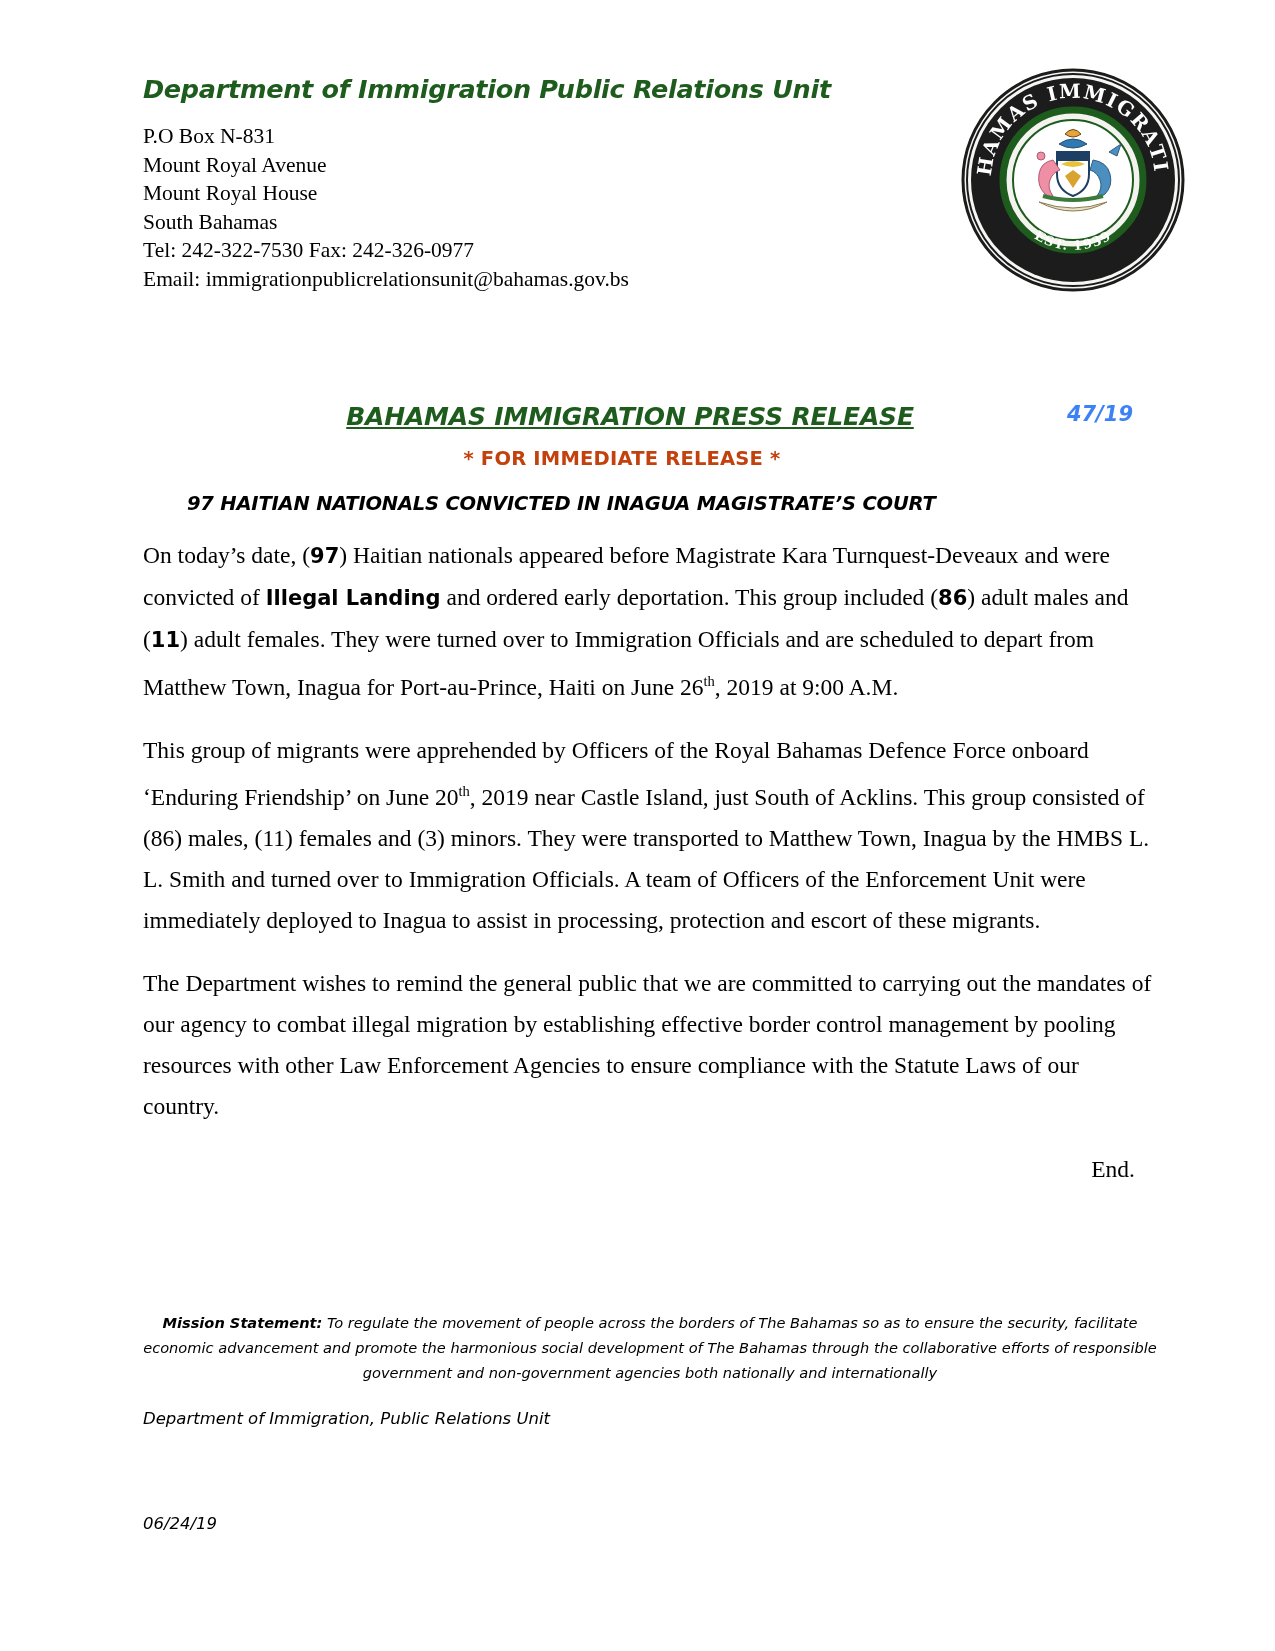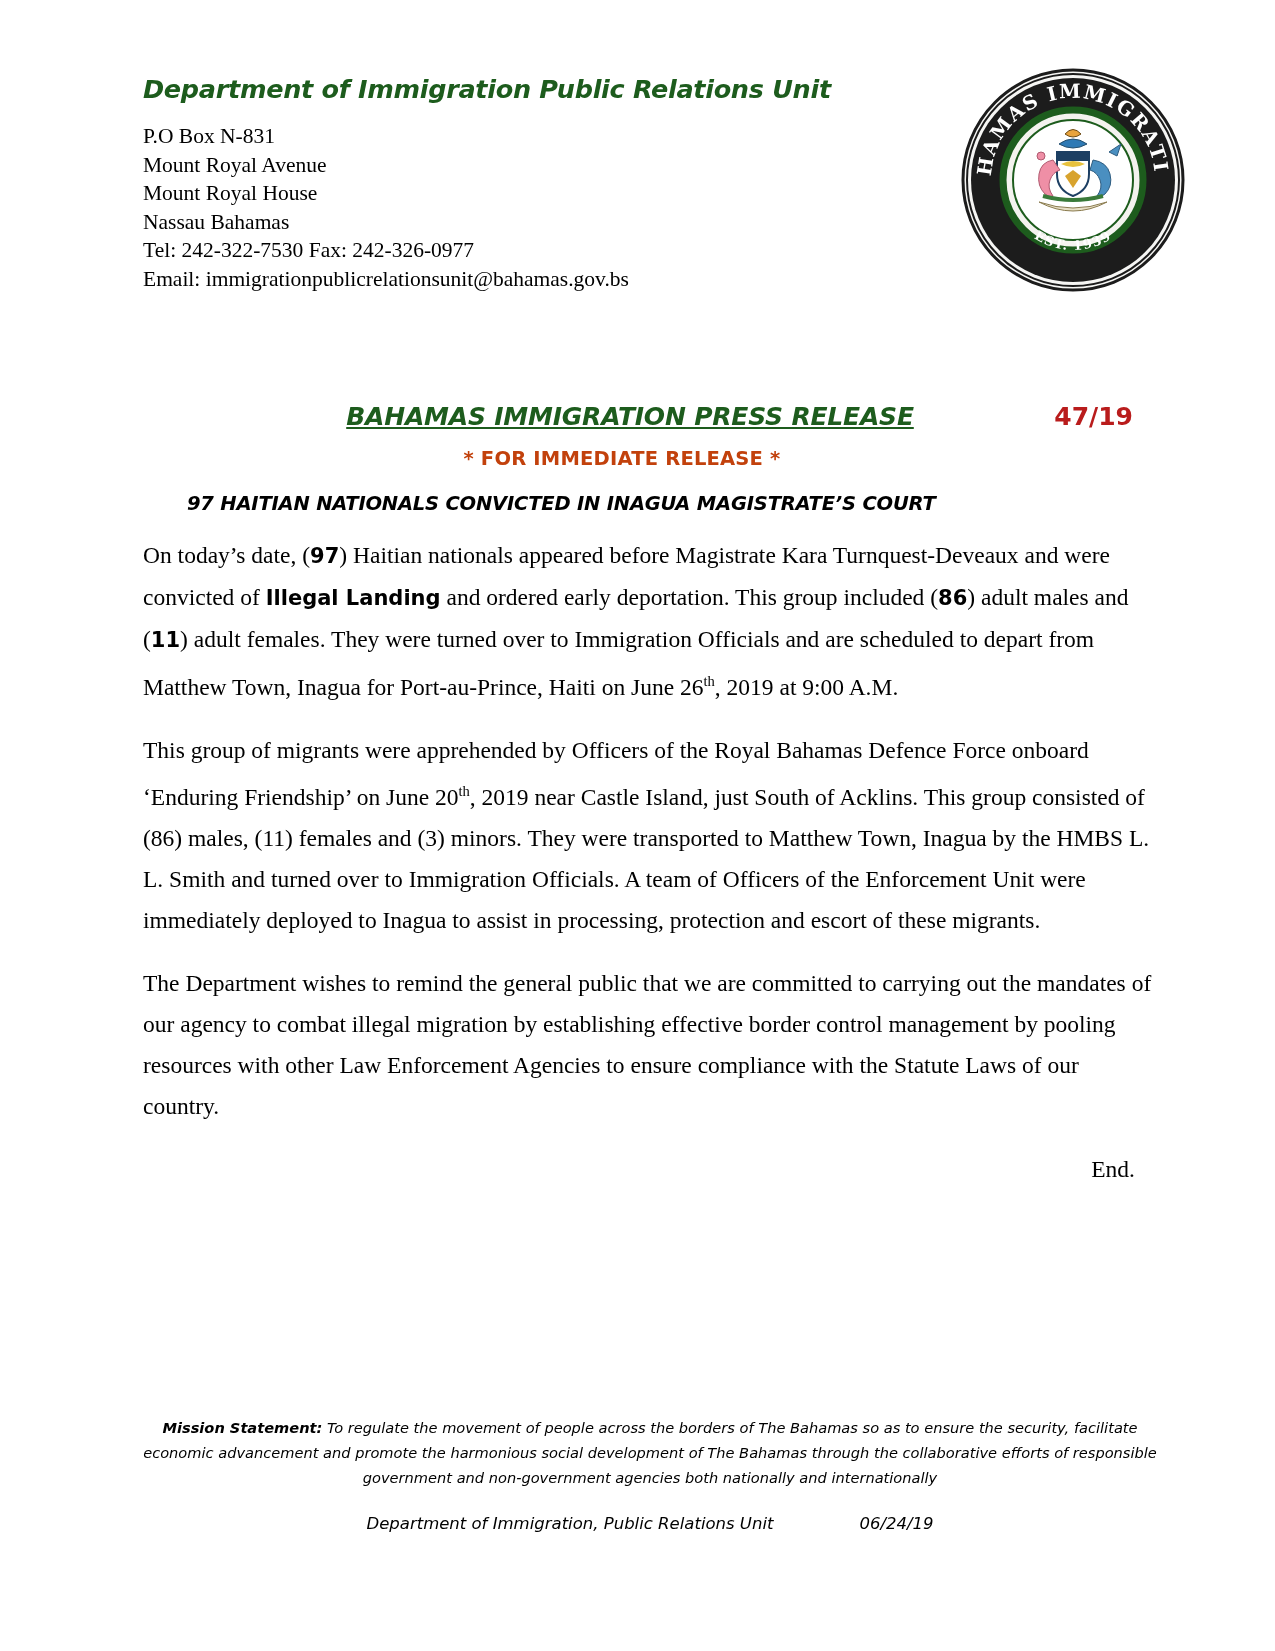--- a/index.html
+++ b/index.html
@@ -72,22 +72,23 @@
     text-decoration: underline;
     letter-spacing: -0.2px;
     margin-left: -40px;
   }
   .release-number {
     position: absolute;
     right: 24px;
     top: 0;
     font-family: "DejaVu Sans", sans-serif;
     font-weight: bold;
-    font-size: 25px;
-    color: #b91c1c;
+    font-style: italic;
+    font-size: 21px;
+    color: #3b82f6;
   }
   .immediate-release {
     margin-top: 16px;
     text-align: center;
     font-family: "DejaVu Sans", sans-serif;
     font-weight: bold;
     font-size: 19.5px;
     color: #c2410c;
     letter-spacing: 0.2px;
     padding-right: 56px;
@@ -147,35 +148,36 @@
     font-weight: bold;
   }
   .footer-bottom {
     margin-top: 24px;
     display: flex;
     justify-content: center;
     gap: 86px;
     font-family: "DejaVu Sans", sans-serif;
     font-style: italic;
     font-size: 16.5px;
+    flex-direction: column;
   }
 </style>
 </head>
 <body>
 
 <div class="page">
 
   <div class="header-wrap">
     <div class="org-title">Department of Immigration Public Relations Unit</div>
 
     <div class="address-block">
       <div class="address-line">P.O Box N-831</div>
       <div class="address-line">Mount Royal Avenue</div>
       <div class="address-line">Mount Royal House</div>
-      <div class="address-line">Nassau Bahamas</div>
+      <div class="address-line">South Bahamas</div>
       <div class="address-line">Tel: 242-322-7530 Fax: 242-326-0977</div>
       <div class="address-line">Email: immigrationpublicrelationsunit@bahamas.gov.bs</div>
     </div>
 
     <div class="seal">
       <svg viewBox="0 0 224 224" width="224" height="224" xmlns="http://www.w3.org/2000/svg">
         <defs>
           <path id="arcTop" d="M 30 112 A 82 82 0 0 1 194 112"></path>
           <path id="arcBottom" d="M 42 112 A 70 70 0 0 0 182 112"></path>
         </defs>

